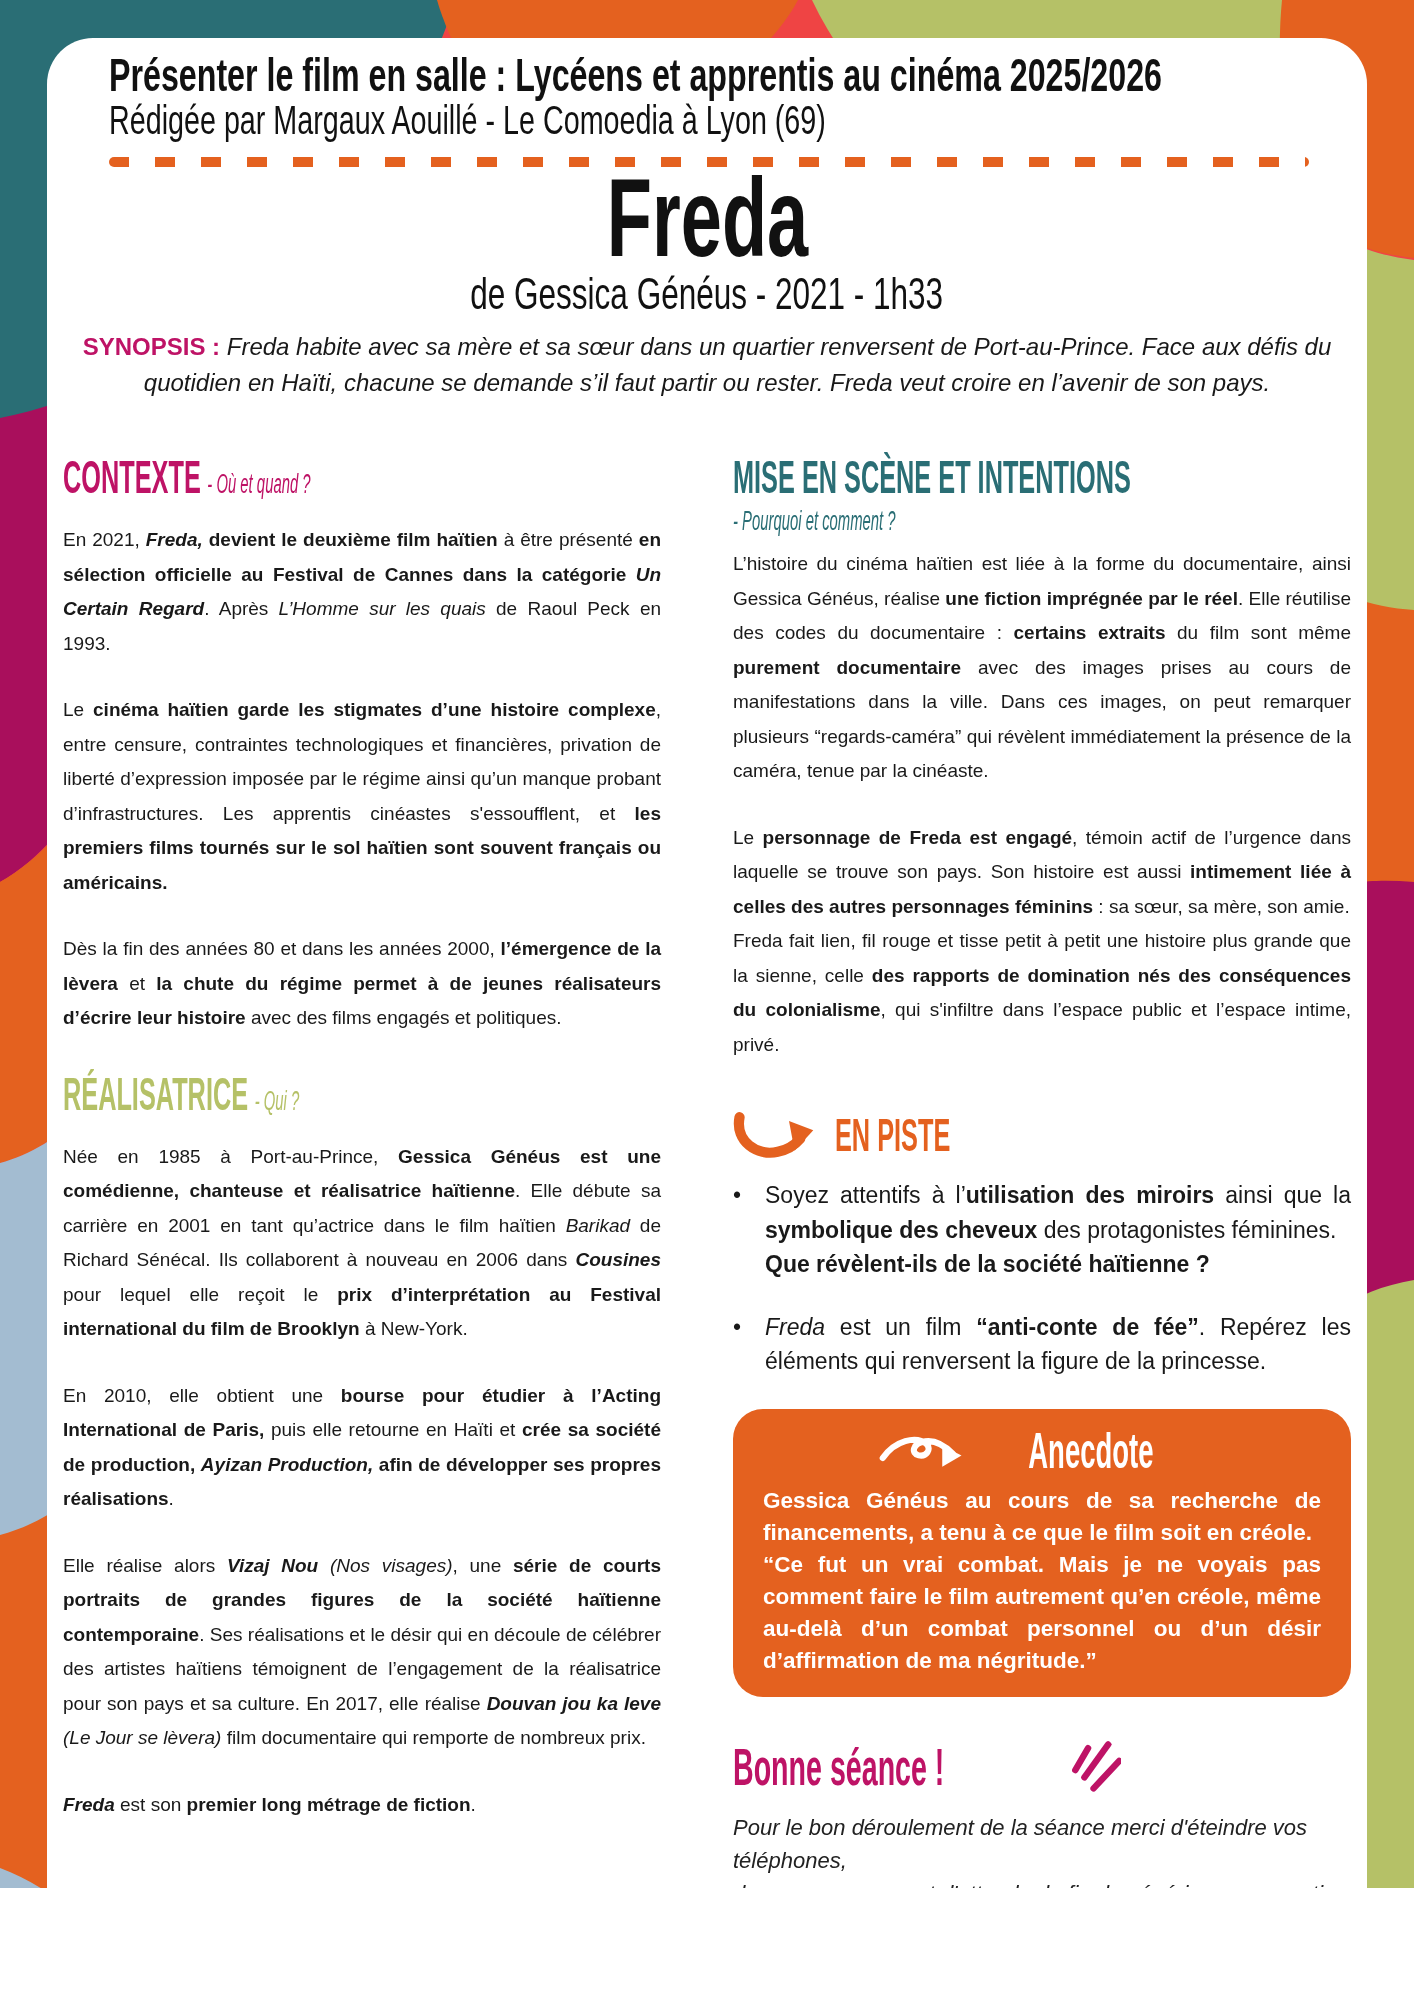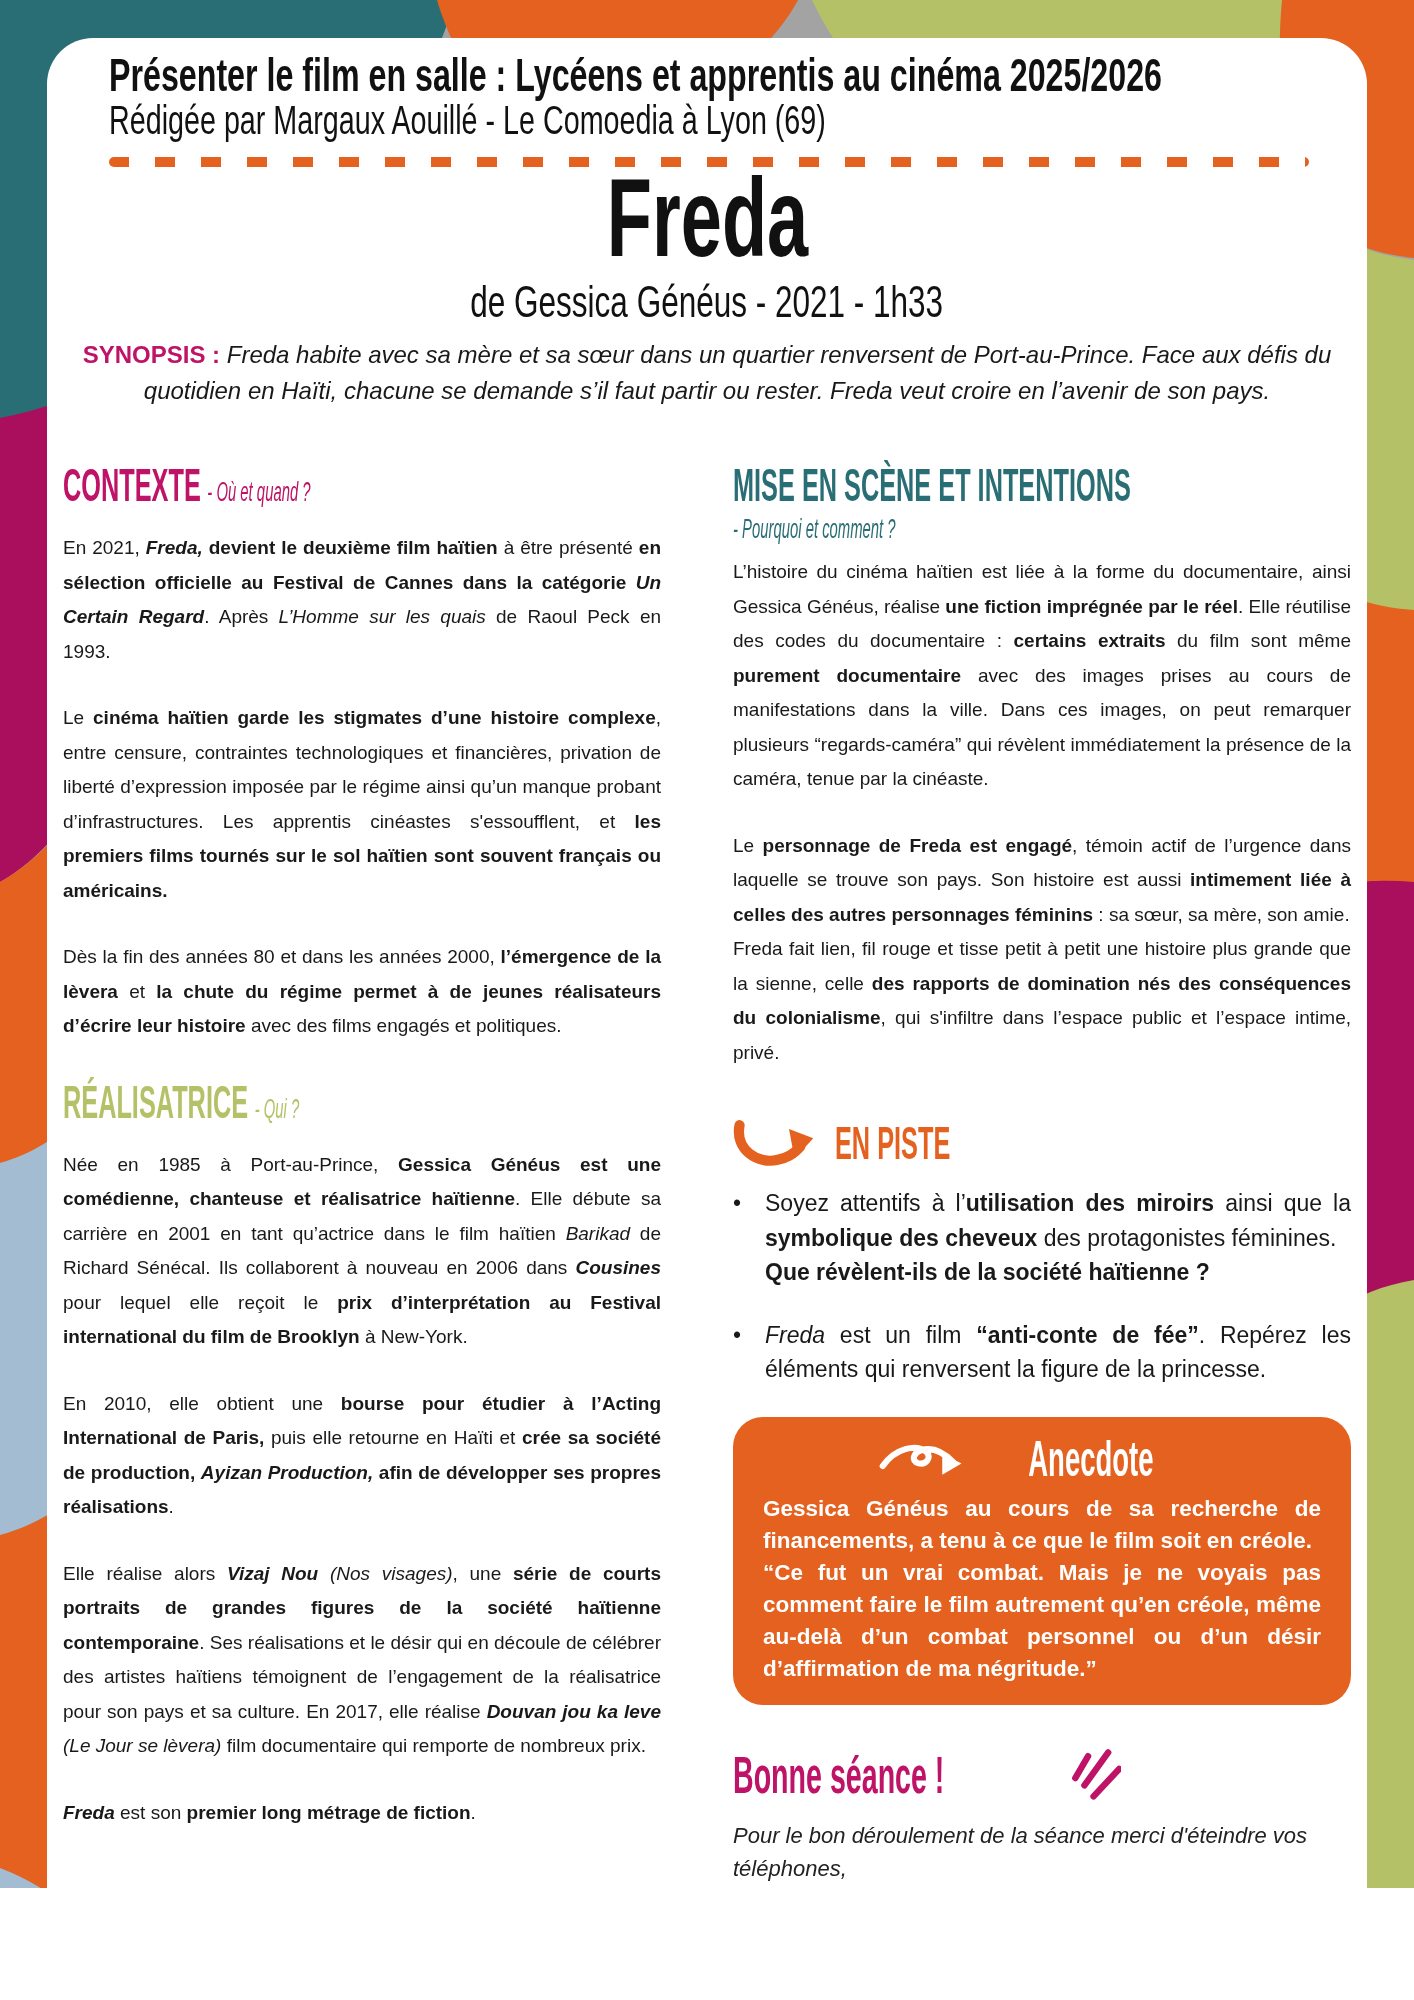--- a/index.html
+++ b/index.html
@@ -1,16 +1,16 @@
 <!DOCTYPE html>
 <html><head>
 <meta charset="utf-8">
 <style>
   html,body{margin:0;padding:0;background:#ffffff;}
-  .page{position:relative;width:1414px;height:1888px;overflow:hidden;background:#a3a3a3;
+  .page{position:relative;width:1414px;height:1888px;overflow:hidden;background:#ef4444;
         font-family:"Liberation Sans",sans-serif;color:#191919;}
   .bg{position:absolute;left:0;top:0;z-index:0;}
   .card{position:absolute;left:47px;top:38px;width:1320px;height:1918px;background:#ffffff;
         border-radius:46px;z-index:1;}
 
   
   .cd{display:inline-block;white-space:nowrap;transform-origin:0 62%;line-height:1.05;}
   .sx70{transform:scaleX(.70);}
   .sx66c{transform:scaleX(.66);transform-origin:50% 62%;}
   .sx70c{transform:scaleX(.70);transform-origin:50% 62%;}
@@ -19,21 +19,21 @@
 
   .hdr{padding:14px 40px 0 62px;}
   .h1{font-size:46px;font-weight:700;line-height:46px;color:#111;}
   .h2{font-size:41px;font-weight:400;line-height:45px;color:#111;}
 
   .dashes{margin:14px 0 0 62px;width:1200px;height:10px;border-radius:5px;
           background:repeating-linear-gradient(90deg,#E4611F 0 20px,transparent 20px 46px);}
 
   .film-title-wrap{text-align:center;margin-top:4px;}
   .film-title{font-size:112px;font-weight:700;line-height:94px;color:#111;}
-  .film-credit-wrap{text-align:center;margin-top:14px;}
+  .film-credit-wrap{text-align:center;margin-top:6px;}
   .film-credit{font-size:45px;font-weight:400;line-height:46px;color:#111;}
 
   .syn{margin:12px auto 0;width:1272px;text-align:center;font-size:24px;line-height:36px;}
   .syn-label{color:#BE1366;font-weight:700;}
   .syn-text{font-style:italic;}
 
   .cols{display:flex;margin:36px 16px 0;gap:72px;}
   .colL{width:598px;}
   .colR{width:618px;}
 

